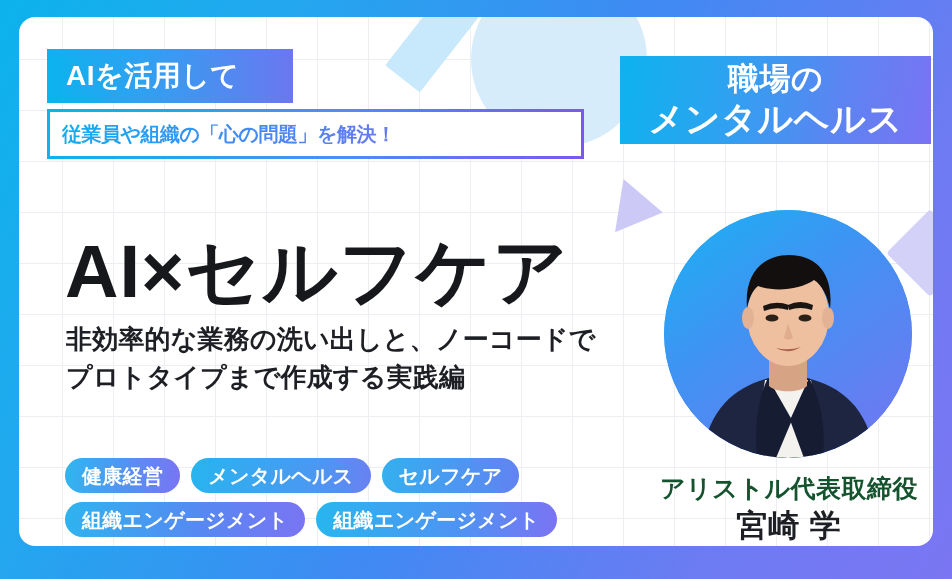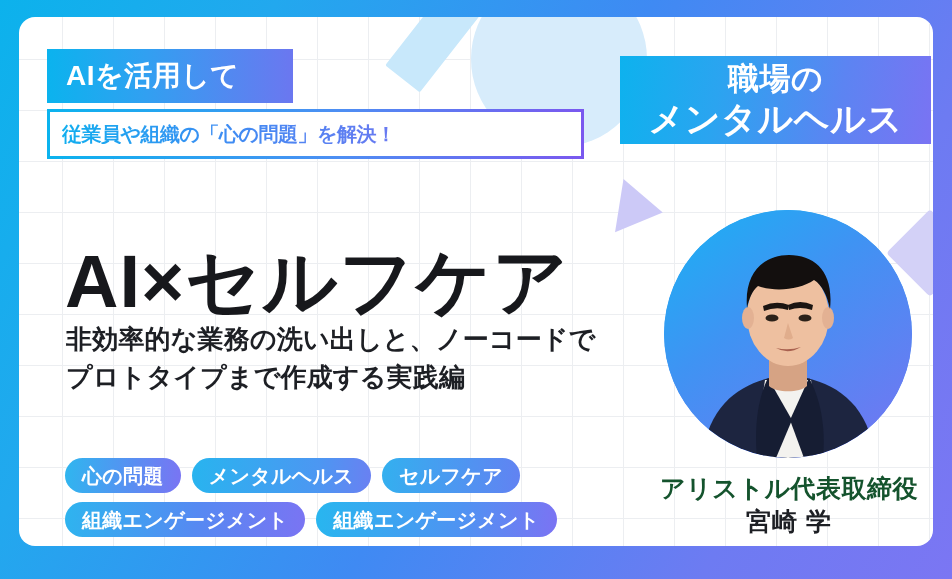--- a/index.html
+++ b/index.html
@@ -146,21 +146,21 @@
     line-height: 1.18;
     letter-spacing: 0.5px;
   }
   .badge-topright .l1 { font-size: 31px; }
   .badge-topright .l2 { font-size: 35px; }
 
   
   .main-title {
     position: absolute;
     left: 46px;
-    top: 228px;
+    top: 218px;
     font-size: 74px;
     font-weight: 800;
     color: #17181c;
     line-height: 1;
     letter-spacing: 1px;
     white-space: nowrap;
     z-index: 3;
   }
 
   .sub-lines {
@@ -231,21 +231,21 @@
     z-index: 3;
   }
   .speaker-text .role {
     font-size: 25px;
     font-weight: 700;
     color: #14532d;
     line-height: 1.3;
     letter-spacing: 0.5px;
   }
   .speaker-text .name {
-    font-size: 25px;
+    font-size: 31px;
     font-weight: 700;
     color: #1d1f24;
     line-height: 1.35;
     letter-spacing: 1px;
     text-align: center;
   }
 </style>
 </head>
 <body>
 
@@ -274,21 +274,21 @@
     </div>
 
     <div class="main-title">AI×セルフケア</div>
 
     <div class="sub-lines">
       <div class="sl">非効率的な業務の洗い出しと、ノーコードで</div>
       <div class="sl">プロトタイプまで作成する実践編</div>
     </div>
 
     <div class="tags">
-      <span class="tag g1">心の問題</span>
+      <span class="tag g1">健康経営</span>
       <span class="tag g2">メンタルヘルス</span>
       <span class="tag g3">セルフケア</span>
       <span class="tag g4">組織エンゲージメント</span>
       <span class="tag g5">組織エンゲージメント</span>
     </div>
 
     <div class="avatar">
       <svg viewBox="0 0 248 248" xmlns="http://www.w3.org/2000/svg">
         <defs>
           <linearGradient id="avbg" x1="0" y1="0" x2="0.75" y2="1">

